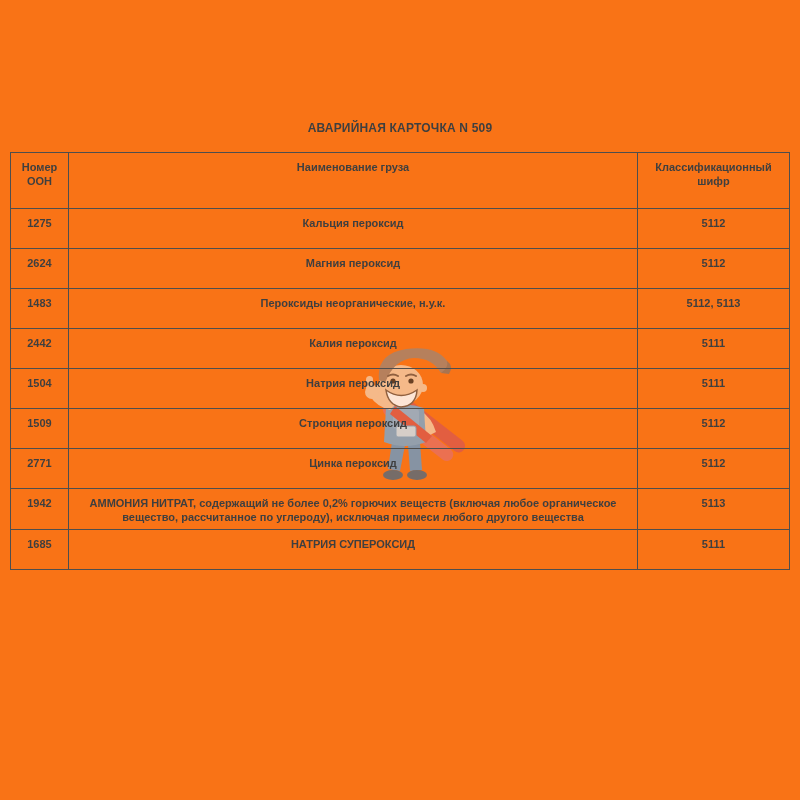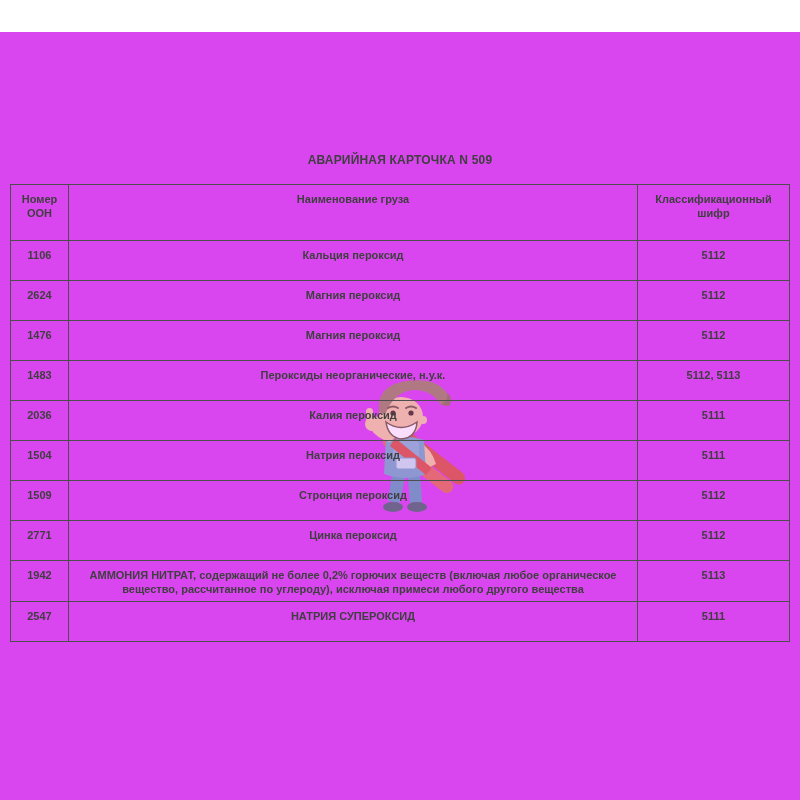--- a/index.html
+++ b/index.html
@@ -3,21 +3,21 @@
 <meta charset="utf-8">
 <style>
   * { margin: 0; padding: 0; box-sizing: border-box; }
   html, body {
     width: 800px; height: 800px;
     background: #ffffff;
     font-family: "Liberation Sans", sans-serif;
     position: relative;
     overflow: hidden;
   }
-  .page { position: absolute; inset: 0; background: #d946ef; margin-top: 32px; }
+  .page { position: absolute; inset: 0; background: #f97316; }
 
   .doc-title {
     position: absolute;
     top: 121px; left: 0; width: 800px;
     text-align: center;
     font-size: 12px;
     font-weight: bold;
     color: #3f3f3f;
     letter-spacing: 0.2px;
   }
@@ -119,45 +119,40 @@
     <thead>
       <tr>
         <th>Номер ООН</th>
         <th>Наименование груза</th>
         <th>Классификационный шифр</th>
       </tr>
     </thead>
     <tbody>
 
         <tr>
-          <td>1106</td>
+          <td>1275</td>
           <td>Кальция пероксид</td>
           <td>5112</td>
         </tr>
 
         <tr>
           <td>2624</td>
           <td>Магния пероксид</td>
           <td>5112</td>
         </tr>
 
-        <tr>
-          <td>1476</td>
-          <td>Магния пероксид</td>
-          <td>5112</td>
-        </tr>
 
         <tr>
           <td>1483</td>
           <td>Пероксиды неорганические, н.у.к.</td>
           <td>5112, 5113</td>
         </tr>
 
         <tr>
-          <td>2036</td>
+          <td>2442</td>
           <td>Калия пероксид</td>
           <td>5111</td>
         </tr>
 
         <tr>
           <td>1504</td>
           <td>Натрия пероксид</td>
           <td>5111</td>
         </tr>
 
@@ -174,20 +169,20 @@
         </tr>
 
         <tr>
           <td>1942</td>
           <td>АММОНИЯ НИТРАТ, содержащий не более 0,2% горючих веществ (включая любое органическое вещество, рассчитанное по углероду), исключая примеси любого другого вещества</td>
           <td>5113</td>
         </tr>
 
 
         <tr>
-          <td>2547</td>
+          <td>1685</td>
           <td>НАТРИЯ СУПЕРОКСИД</td>
           <td>5111</td>
         </tr>
       </tbody>
   </table>
 
 </div>
 
 </body></html>

